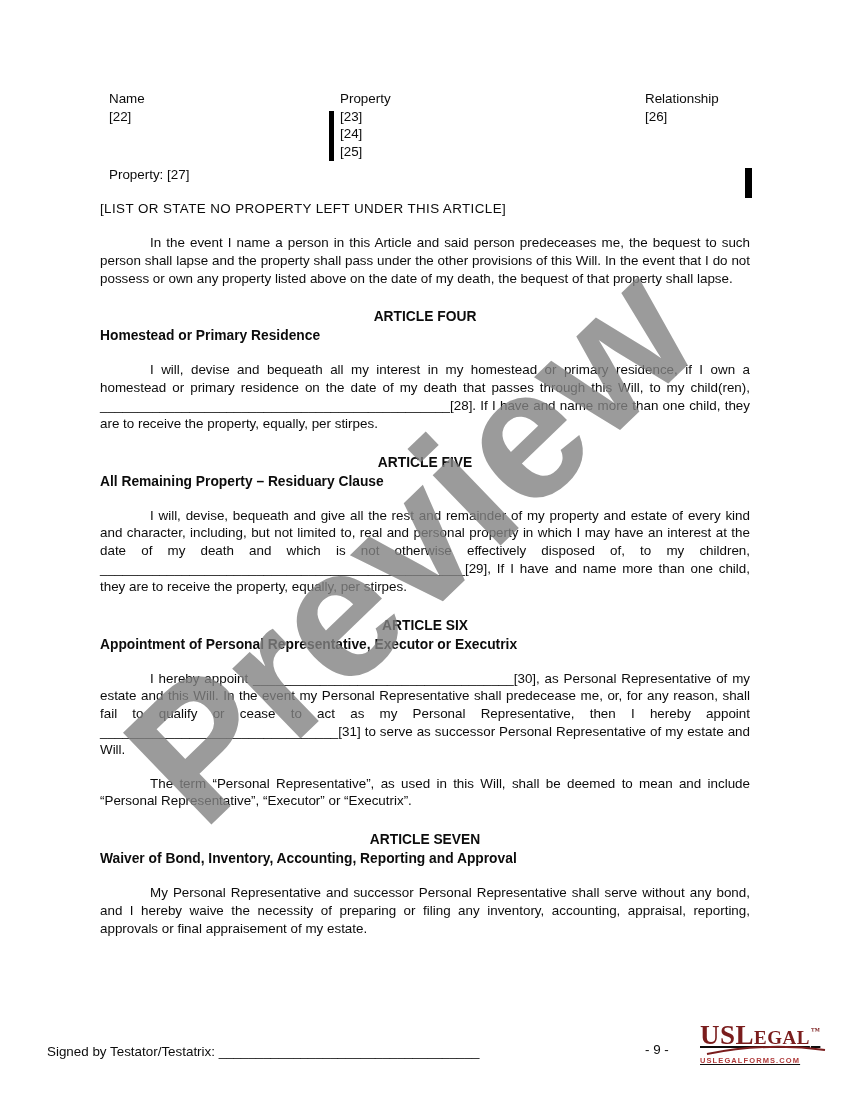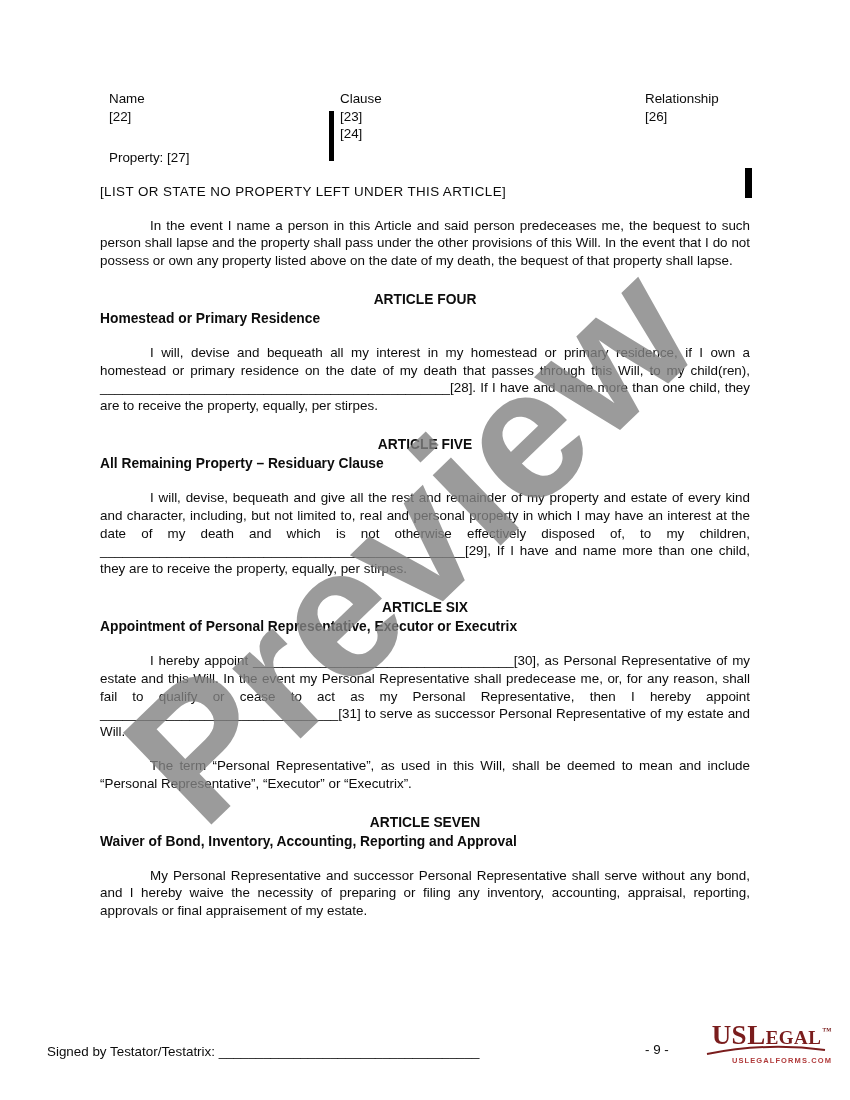--- a/index.html
+++ b/index.html
@@ -87,21 +87,21 @@
   .signed-row {
     position: absolute; left: 47px; top: 1044px;
     z-index: 1; white-space: nowrap;
   }
   .pagenum {
     position: absolute; left: 645px; top: 1042px;
     z-index: 1;
   }
   .logo {
     position: absolute; left: 700px; top: 1018px;
-    width: 132px; text-align: right; z-index: 1;
+    width: 132px; text-align: left; z-index: 1; text-decoration: underline;
   }
   .logo-text {
     font-family: "Liberation Serif", serif;
     font-variant: small-caps;
     font-weight: bold;
     font-size: 27px;
     line-height: 26px;
     letter-spacing: 0.5px;
     color: #7a1d1d;
     white-space: nowrap;
@@ -130,35 +130,36 @@
 
   <div class="bar-address"></div>
   <div class="bar-right"></div>
 
   <div class="watermark">Preview</div>
 
   <div class="content">
 
     <div class="parties-row">
       <span class="c1">Name</span>
-      <span class="c2">Clause</span>
+      <span class="c2">Property</span>
       <span class="c3">Relationship</span>
     </div>
     <div class="parties-row">
       <span class="c1">[22]</span>
       <span class="c2">[23]</span>
       <span class="c3">[26]</span>
     </div>
     <div class="parties-row">
       <span class="c1"></span>
       <span class="c2">[24]</span>
       <span class="c3"></span>
     </div>
     <div class="parties-row">
       <span class="c1"></span>
+      <span class="c2">[25]</span>
       <span class="c3"></span>
     </div>
 
     <div class="property-line">Property: [27]</div>
 
     <div class="list-note">[LIST OR STATE NO PROPERTY LEFT UNDER THIS ARTICLE]</div>
 
     <p class="body">In the event I name a person in this Article and said person predeceases me, the bequest to such person shall lapse and the property shall pass under the other provisions of this Will.  In the event that I do not possess or own any property listed above on the date of my death, the bequest of that property shall lapse.</p>
 
     <div class="article-title">ARTICLE FOUR</div>

